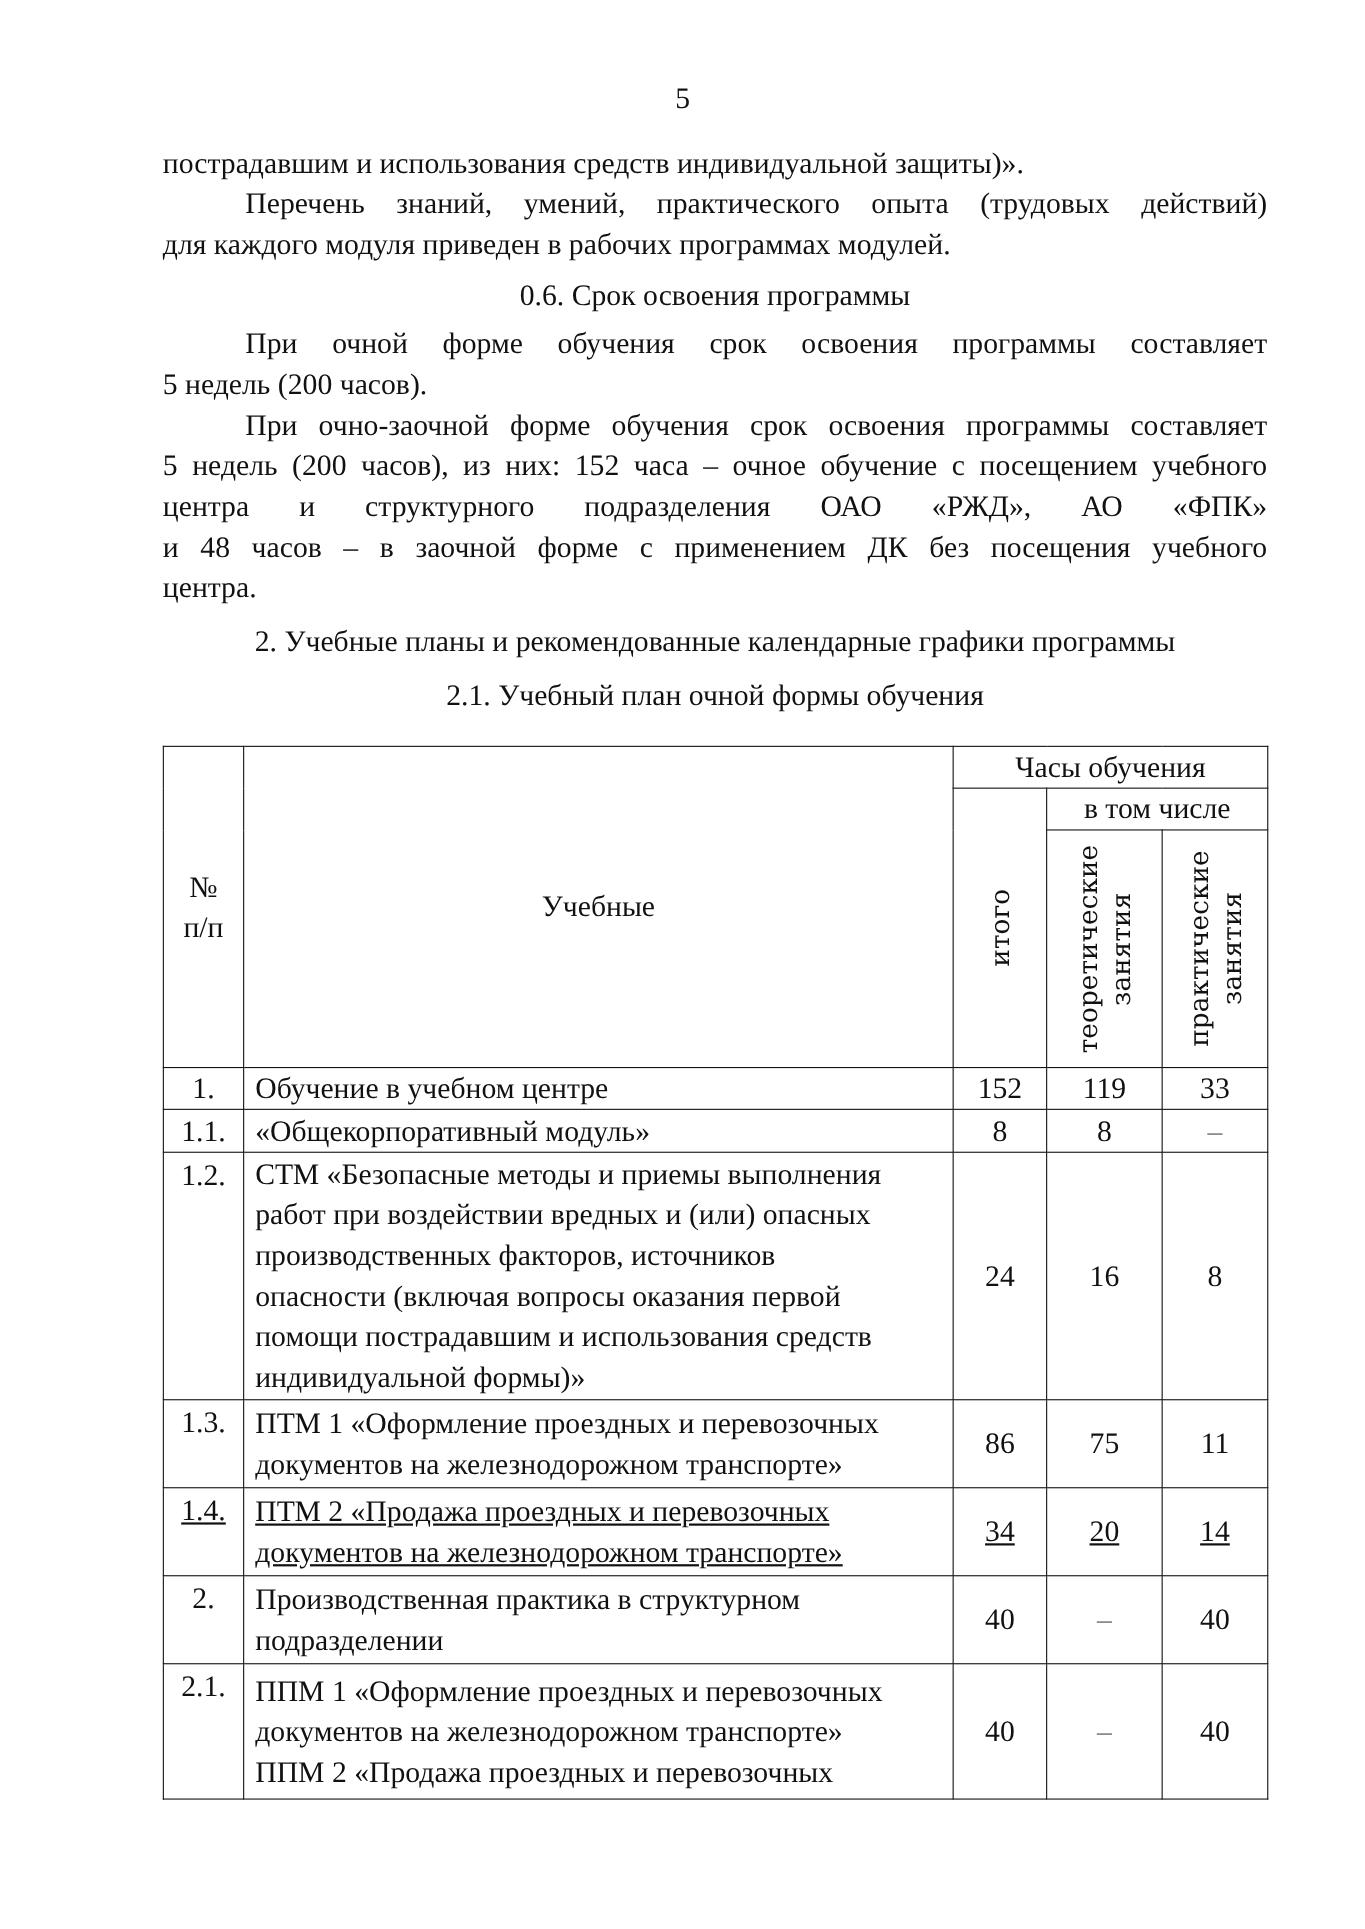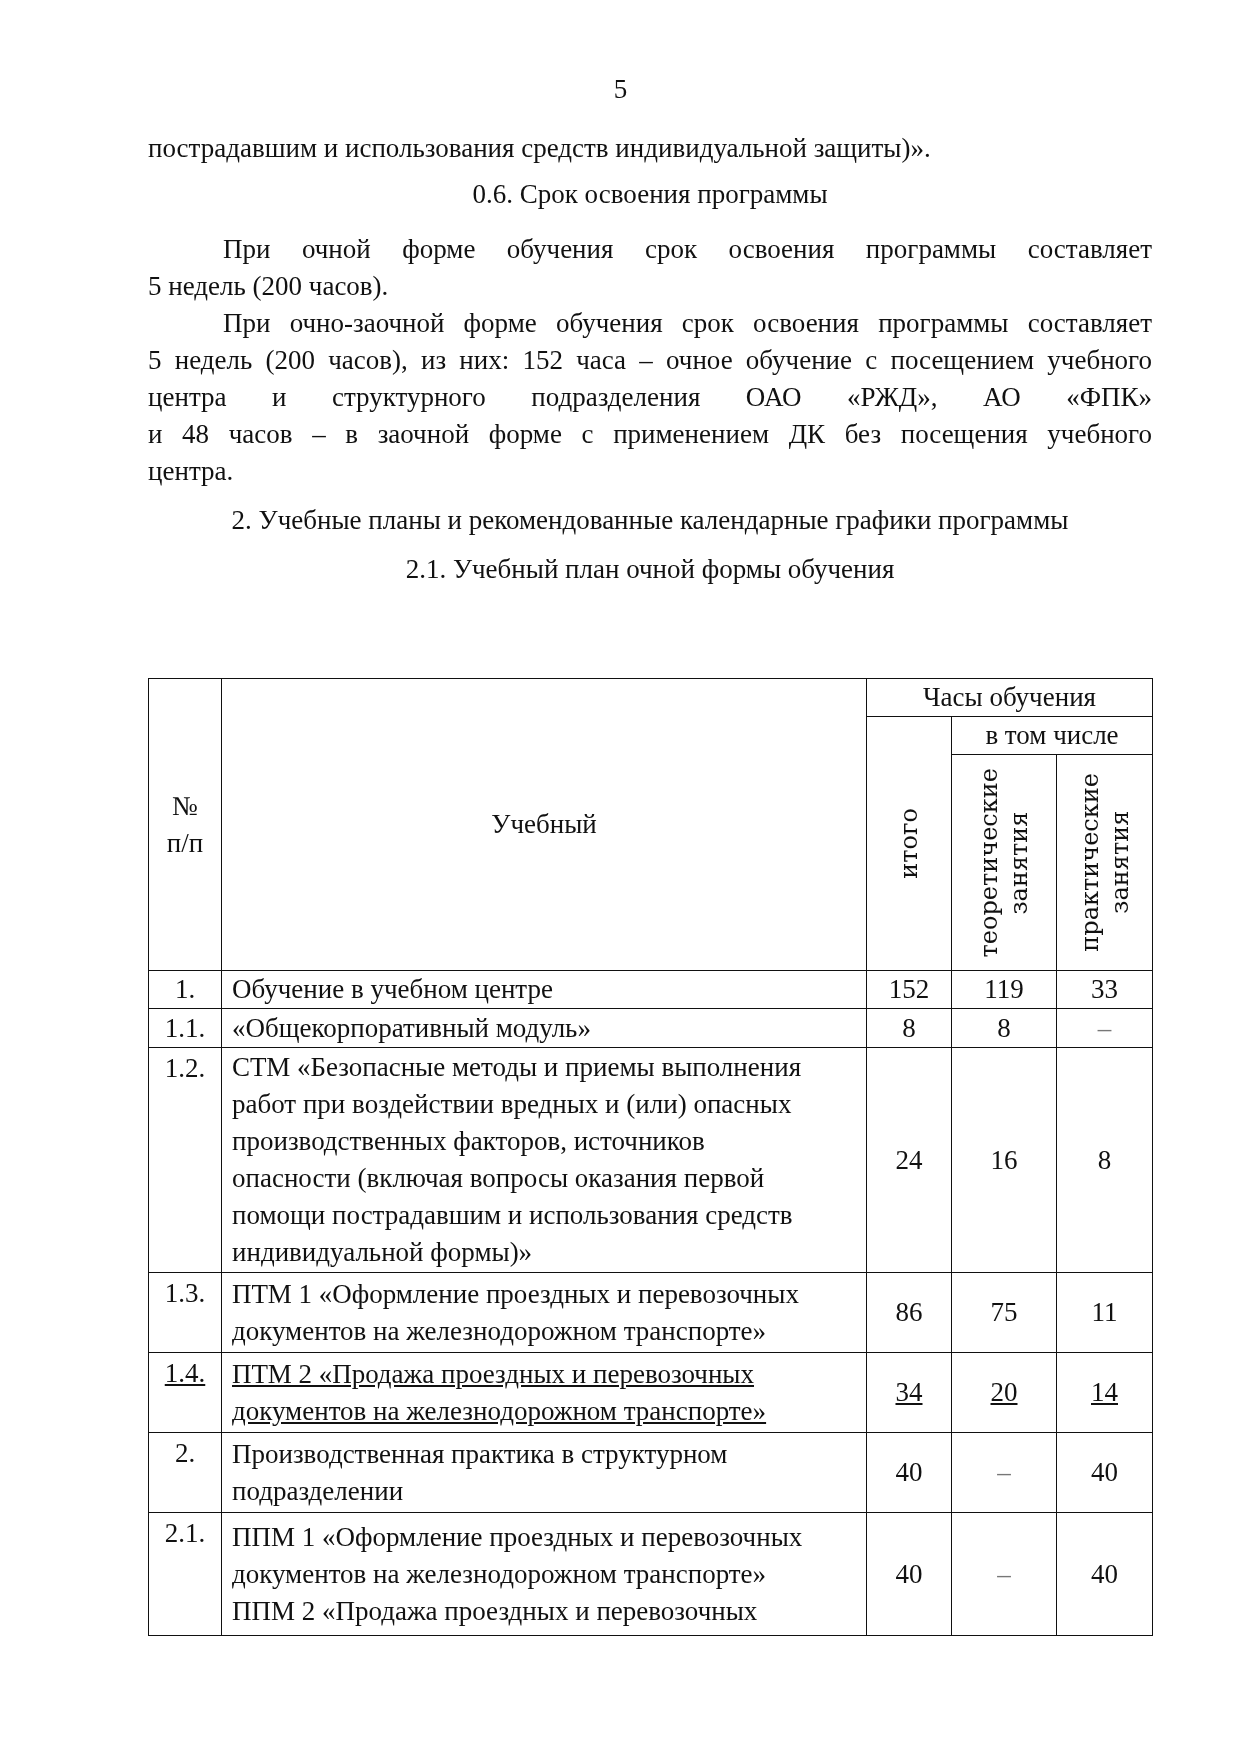--- a/index.html
+++ b/index.html
@@ -50,22 +50,26 @@
 </style>
 </head>
 <body>
 
 <div class="page-number">5</div>
 
 <div class="text-block" style="top:130px;">
   <p class="para">
     <span class="line">пострадавшим и использования средств индивидуальной защиты)».</span>
   </p>
+  <p class="para">
+    <span class="just-line" style="padding-left:75px;">Перечень знаний, умений, практического опыта (трудовых действий)</span>
+    <span class="line">для каждого модуля приведен в рабочих программах модулей.</span>
+  </p>
   <p class="para center" style="margin-top:9px;">0.6. Срок освоения программы</p>
-  <p class="para" style="margin-top:18px;">
+  <p class="para" style="margin-top:7px;">
     <span class="just-line" style="padding-left:75px;">При очной форме обучения срок освоения программы составляет</span>
     <span class="line">5 недель (200 часов).</span>
   </p>
   <p class="para">
     <span class="just-line" style="padding-left:75px;">При очно-заочной форме обучения срок освоения программы составляет</span>
     <span class="just-line">5 недель (200 часов), из них: 152 часа – очное обучение с посещением учебного</span>
     <span class="just-line">центра и структурного подразделения ОАО «РЖД», АО «ФПК»</span>
     <span class="just-line">и 48 часов – в заочной форме с применением ДК без посещения учебного</span>
     <span class="line">центра.</span>
   </p>
@@ -80,21 +84,21 @@
       <col class="c-tot">
       <col class="c-th">
       <col class="c-pr">
   </colgroup>
   <tbody>
       <tr style="height:38px;">
     <td rowspan="3" class="hdr-center">
       <span class="line">№</span>
       <span class="line">п/п</span>
     </td>
-    <td rowspan="3" class="hdr-center">Учебный</td>
+    <td rowspan="3" class="hdr-center">Учебные</td>
     <td colspan="3" class="hdr-center">Часы обучения</td>
   </tr>
   <tr style="height:38px;">
     <td rowspan="2" class="hdr-center">
       <div class="vert-wrap" style="height:253px;">
         <span class="vert">итого</span>
       </div>
     </td>
     <td colspan="2" class="hdr-center">в том числе</td>
   </tr>

